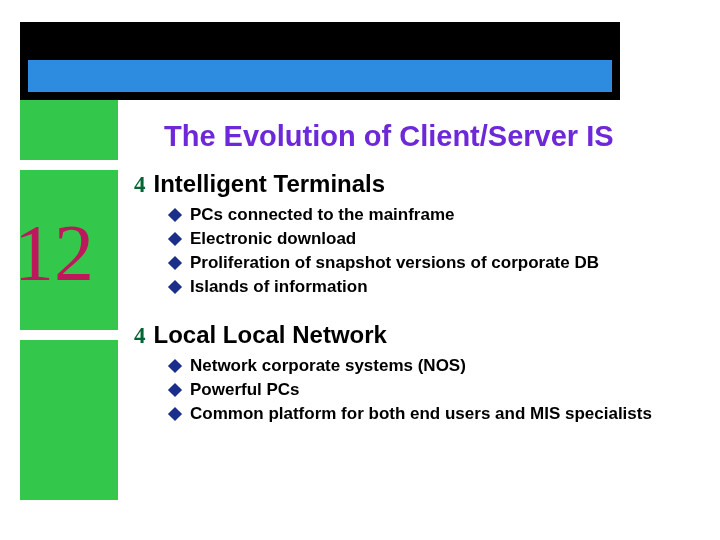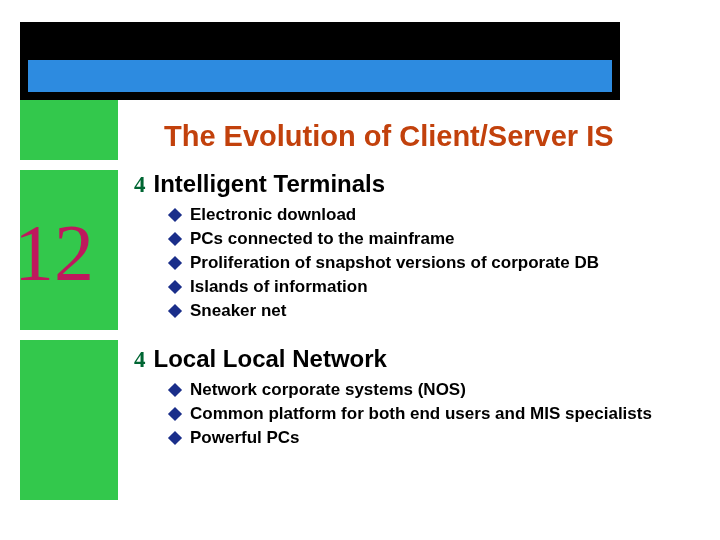--- a/index.html
+++ b/index.html
@@ -52,21 +52,21 @@
     color: #be185d;
     background: transparent;
   }
   
   .title {
     position: absolute;
     left: 164px;
     top: 120px;
     font-size: 29px;
     font-weight: bold;
-    color: #c2410c;
+    color: #6d28d9;
   }
   
   .content {
     position: absolute;
     left: 134px;
     top: 170px;
     width: 560px;
   }
   .topic {
     margin-bottom: 22px;
@@ -131,56 +131,52 @@
   <div class="content">
 
     <div class="topic">
       <div class="topic-head">
         <span class="topic-num">4</span>
         <span class="topic-title">Intelligent Terminals</span>
       </div>
       <ul class="items">
         <li>
             <span class="diamond"></span>
-            <span class="item-text">Electronic download</span>
+            <span class="item-text">PCs connected to the mainframe</span>
           </li>
         <li>
             <span class="diamond"></span>
-            <span class="item-text">PCs connected to the mainframe</span>
+            <span class="item-text">Electronic download</span>
           </li>
         <li>
             <span class="diamond"></span>
             <span class="item-text">Proliferation of snapshot versions of corporate DB</span>
           </li>
         <li>
             <span class="diamond"></span>
             <span class="item-text">Islands of information</span>
-          </li>
-        <li>
-            <span class="diamond"></span>
-            <span class="item-text">Sneaker net</span>
           </li>
       </ul>
     </div>
 
     <div class="topic">
       <div class="topic-head">
         <span class="topic-num">4</span>
         <span class="topic-title">Local Local Network</span>
       </div>
       <ul class="items">
         <li>
             <span class="diamond"></span>
             <span class="item-text">Network corporate systems (NOS)</span>
           </li>
         <li>
             <span class="diamond"></span>
-            <span class="item-text">Common platform for both end users and MIS specialists</span>
+            <span class="item-text">Powerful PCs</span>
           </li>
         <li>
             <span class="diamond"></span>
-            <span class="item-text">Powerful PCs</span>
+            <span class="item-text">Common platform for both end users and MIS specialists</span>
           </li>
       </ul>
     </div>
 
   </div>
 </div>
 
 </body></html>

